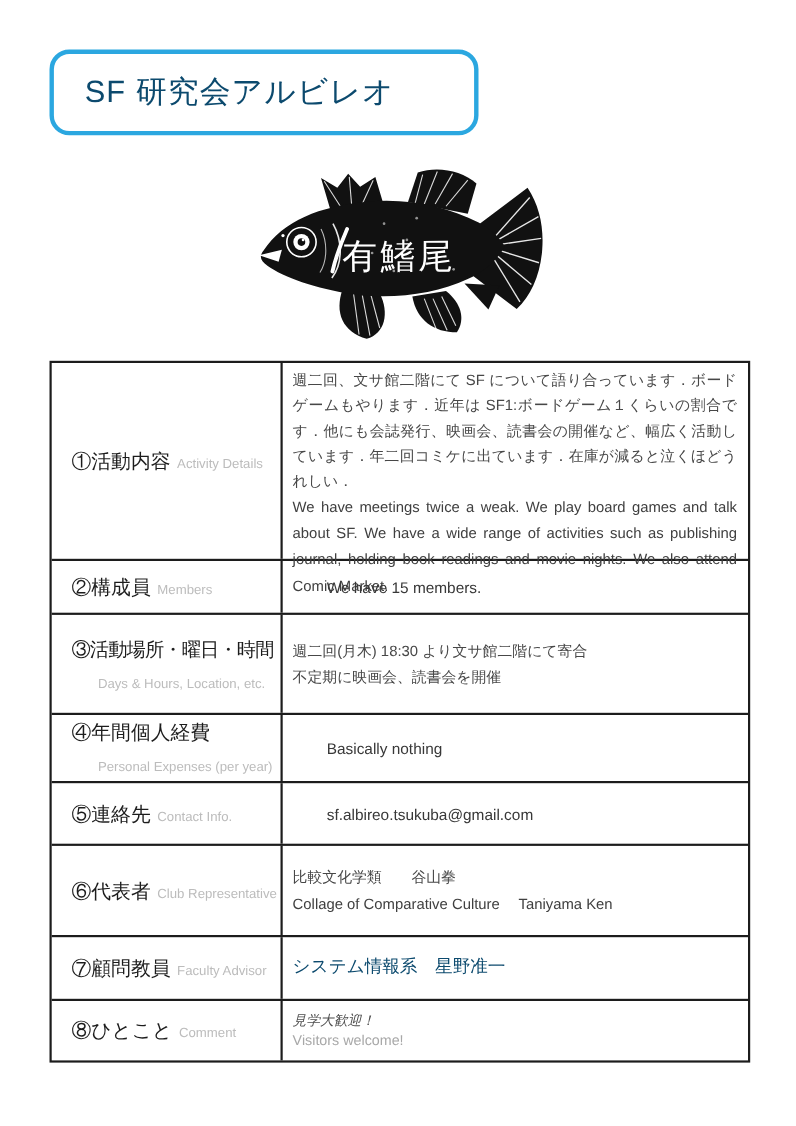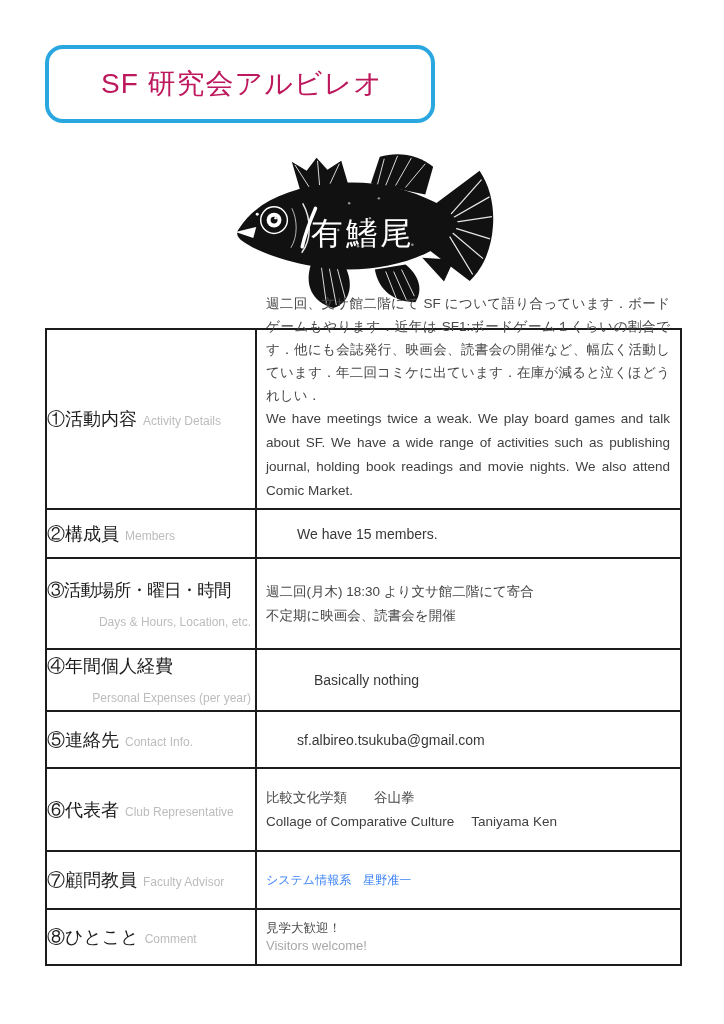--- a/index.html
+++ b/index.html
@@ -17,24 +17,24 @@
   .title-box {
     position: absolute;
     left: 45px; top: 45px;
     width: 390px; height: 78px;
     border: 4px solid #2ba7e0;
     border-radius: 18px;
     display: flex;
     align-items: center;
   }
   .title-box .title-text {
-    color: #be185d;
+    color: #0c4a6e;
     font-size: 28px;
     letter-spacing: 1px;
-    padding-left: 52px;
+    padding-left: 28px;
     white-space: nowrap;
   }
 
   
   .fish-wrap {
     position: absolute;
     left: 228px; top: 145px;
     width: 268px; height: 168px;
   }
   .fish-wrap svg { width: 100%; height: 100%; }
@@ -55,52 +55,52 @@
   }
   .row { display: flex; border-bottom: 2px solid #1c1c1c; }
   .row:last-child { border-bottom: none; }
   .cell-label {
     width: 210px;
     flex: 0 0 210px;
     border-right: 2px solid #1c1c1c;
     display: flex;
     flex-direction: column;
     justify-content: center;
-    padding: 4px 4px 4px 0;
+    padding: 4px 4px 4px 18px;
   }
   .cell-content {
     flex: 1 1 auto;
     display: flex;
     flex-direction: column;
     justify-content: center;
     padding: 5px 10px 5px 9px;
   }
   .label-line { display: flex; align-items: baseline; gap: 6px; white-space: nowrap; }
   .label-jp { color: #1c1c1c; font-size: 18px; }
   .label-jp.tight { letter-spacing: -0.8px; font-size: 17.5px; font-family: Liberation Serif, serif; }
   .label-en { color: #bcbcbc; font-size: 12px; }
-  .label-sub { margin-left: 24px; margin-top: 10px; white-space: nowrap; text-align: right; }
+  .label-sub { margin-left: 24px; margin-top: 10px; white-space: nowrap; }
 
   .txt-jp   { color: #474747; font-size: 13.5px; line-height: 23px; text-align: justify; }
   .txt-en   { color: #404040; font-size: 13.5px; line-height: 24px; text-align: justify; }
   .txt-main { color: #383838; font-size: 14px;  line-height: 20px; margin-left: 31px; }
   .txt-jp-line { color: #474747; font-size: 13.5px; line-height: 24px; white-space: nowrap; }
-  .txt-jp-small { color: #3b82f6; font-size: 12px; line-height: 18px; white-space: nowrap; }
-  .txt-jp-cmt { color: #4d4d4d; font-size: 12.5px; line-height: 17px; }
+  .txt-jp-small { color: #0c4a6e; font-size: 16px; line-height: 18px; white-space: nowrap; }
+  .txt-jp-cmt { color: #4d4d4d; font-size: 12.5px; line-height: 17px; font-style: italic; }
   .txt-en-cmt { color: #a8a8a8; font-size: 13px;  line-height: 17px; }
 
   .r1 { height: 180px; }
   .r2 { height: 49px; }
   .r3 { height: 91px; }
-  .r4 { height: 62px; gap: 17px; }
+  .r4 { height: 62px; }
   .r5 { height: 57px; }
   .r6 { height: 83px; }
   .r7 { height: 58px; }
   .r8 { height: 54px; }
-  .r1 .cell-content { justify-content: flex-end; padding-top: 4px; }
+  .r1 .cell-content { justify-content: space-between; padding-top: 4px; }
 </style>
 </head>
 <body>
 
 <div class="page">
 
   <div class="title-box">
     <span class="title-text">SF 研究会アルビレオ</span>
   </div>
 

